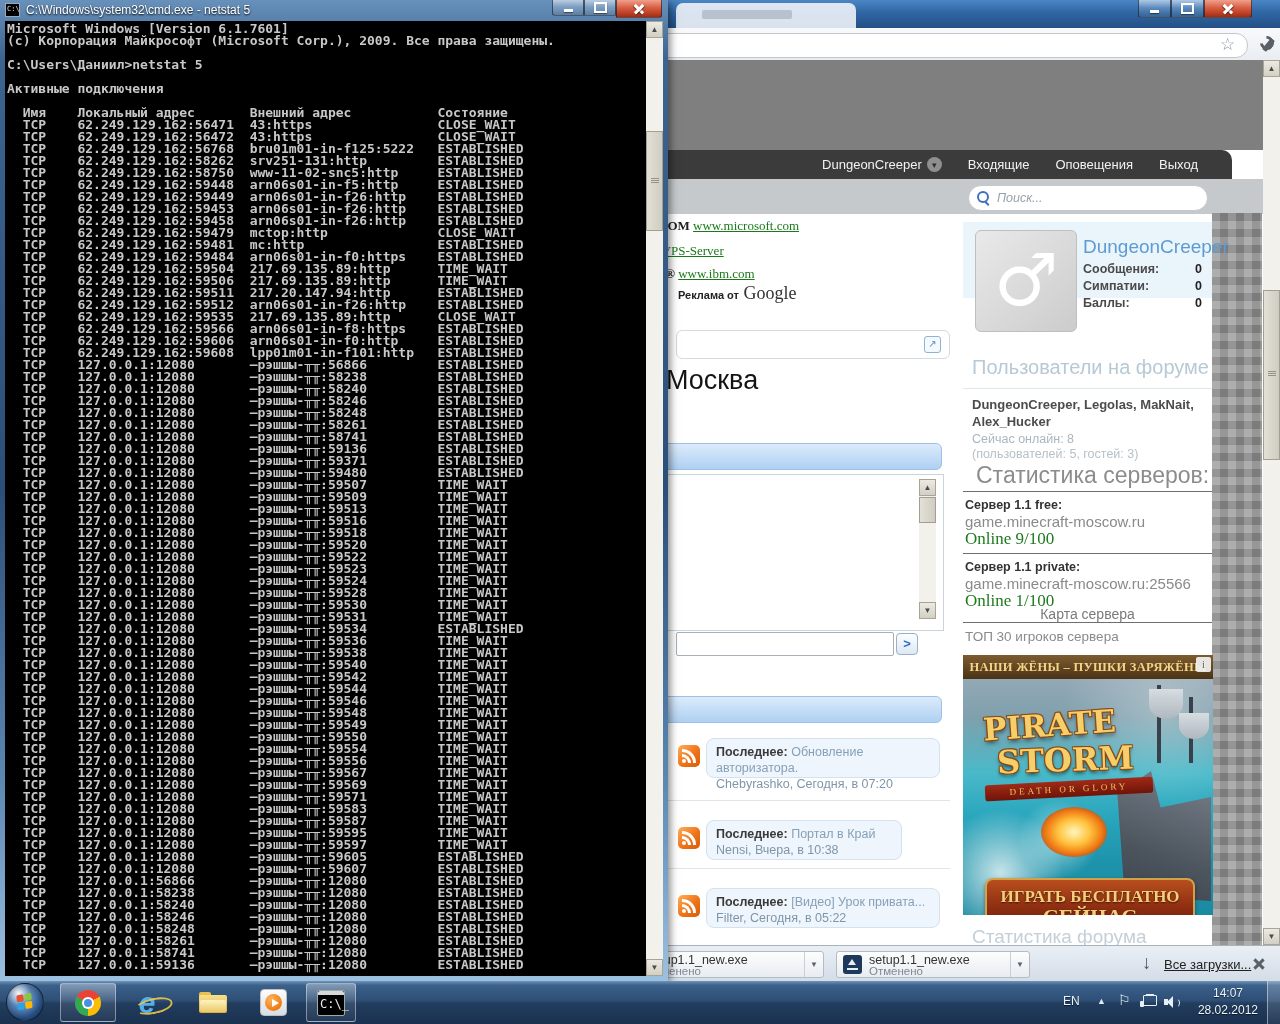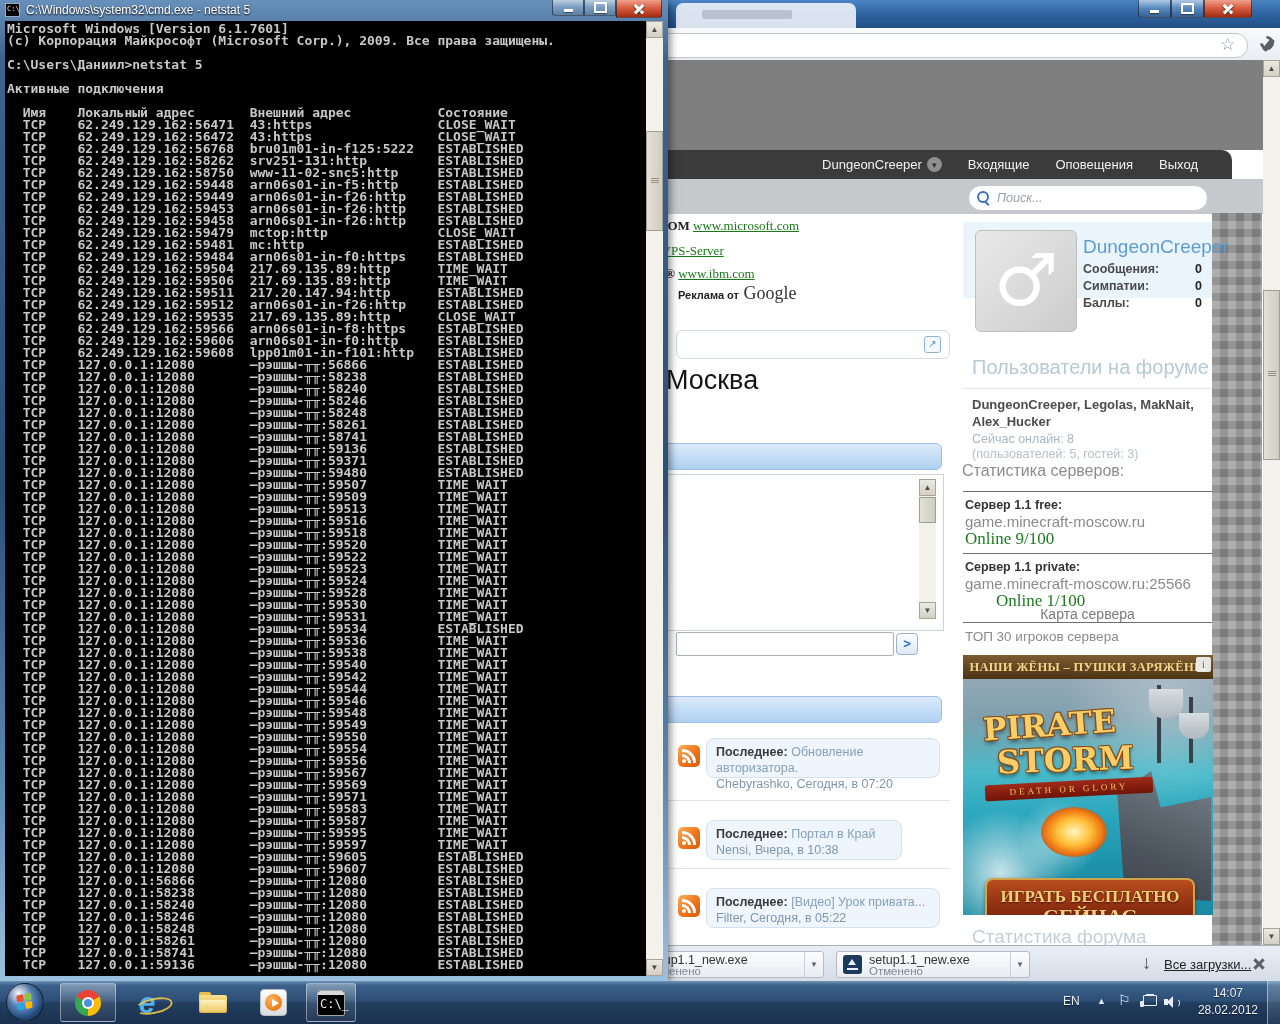--- a/index.html
+++ b/index.html
@@ -343,29 +343,29 @@
       <span class="stat-label">Баллы:</span>
       <span class="stat-val">0</span>
     </div>
 
     <div class="abs side-heading-light" style="left:322px;top:296px;">Пользователи на форуме</div>
     <div class="abs" style="left:313px;top:328px;width:249px;height:1px;background:#dde8ee;"></div>
     <div class="abs" style="left:322px;top:336px;width:232px;font-size:13px;font-weight:bold;color:#4c4c4c;line-height:17px;">DungeonCreeper, Legolas, MakNait, Alex_Hucker</div>
     <div class="abs" style="left:322px;top:372px;font-size:12.5px;color:#a9b6c0;">Сейчас онлайн: 8</div>
     <div class="abs" style="left:322px;top:387px;font-size:12.5px;color:#b6c1c9;">(пользователей: 5, гостей: 3)</div>
 
-    <div class="abs" style="left:312px;top:402px;font-size:16px;color:#8c8c8c;">Статистика серверов:</div>
+    <div class="abs" style="left:326px;top:402px;font-size:23px;color:#8c8c8c;">Статистика серверов:</div>
     <div class="abs side-hr" style="left:313px;top:431px;width:249px;"></div>
     <div class="abs srv-label" style="left:315px;top:438px;">Сервер 1.1 free:</div>
     <div class="abs srv-host" style="left:315px;top:453px;">game.minecraft-moscow.ru</div>
     <div class="abs srv-online" style="left:315px;top:469px;">Online 9/100</div>
     <div class="abs side-hr" style="left:313px;top:493px;width:249px;"></div>
     <div class="abs srv-label" style="left:315px;top:500px;">Сервер 1.1 private:</div>
     <div class="abs srv-host" style="left:315px;top:515px;">game.minecraft-moscow.ru:25566</div>
-    <div class="abs srv-online" style="left:315px;top:531px;margin-left:31px;">Online 1/100</div>
+    <div class="abs srv-online" style="left:315px;top:531px;">Online 1/100</div>
     <div class="abs" style="left:313px;top:546px;width:249px;text-align:center;font-size:14px;color:#7a7a7a;">Карта сервера</div>
     <div class="abs side-hr" style="left:313px;top:562px;width:249px;"></div>
     <div class="abs" style="left:315px;top:569px;font-size:13.5px;color:#8a8a8a;">ТОП 30 игроков сервера</div>
 
     <div class="abs" id="pirate" style="left:313px;top:595px;width:250px;height:260px;">
       <div id="pirate-top">
           <span>НАШИ ЖЁНЫ – ПУШКИ ЗАРЯЖЁНЫ</span>
         </div>
       <div id="pirate-info">i</div>
       <div id="pirate-art">

